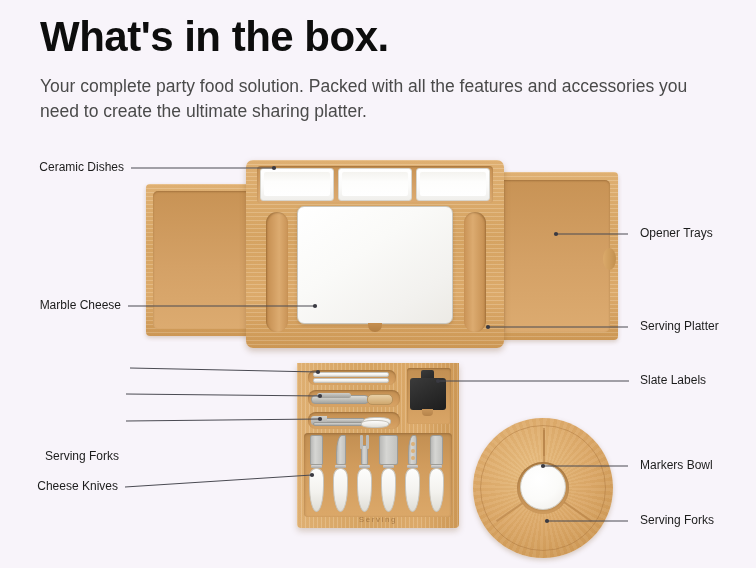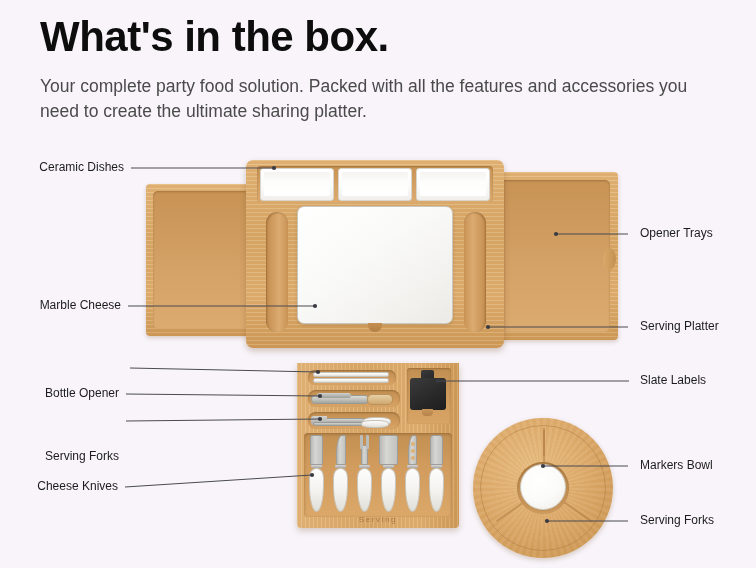--- a/index.html
+++ b/index.html
@@ -418,23 +418,20 @@
       <circle cx="547" cy="521" r="2.1" stroke="none"></circle>
     </g>
   </svg>
 
   <div class="callout left" style="left:0px; top:161px; width:124px;">
     <span>Ceramic Dishes</span>
   </div>
   <div class="callout left" style="left:0px; top:299px; width:121px;">
     <span>Marble Cheese</span>
   </div>
-  <div class="callout left" style="left:0px; top:387px; width:119px;">
-    <span>Bottle Opener</span>
-  </div>
   <div class="callout left" style="left:0px; top:414px; width:119px;margin-top:36px;">
     <span>Serving Forks</span>
   </div>
   <div class="callout left" style="left:0px; top:480px; width:118px;">
     <span>Cheese Knives</span>
   </div>
 
   <div class="callout right" style="left:640px; top:227px;">
     <span>Opener Trays</span>
   </div>

